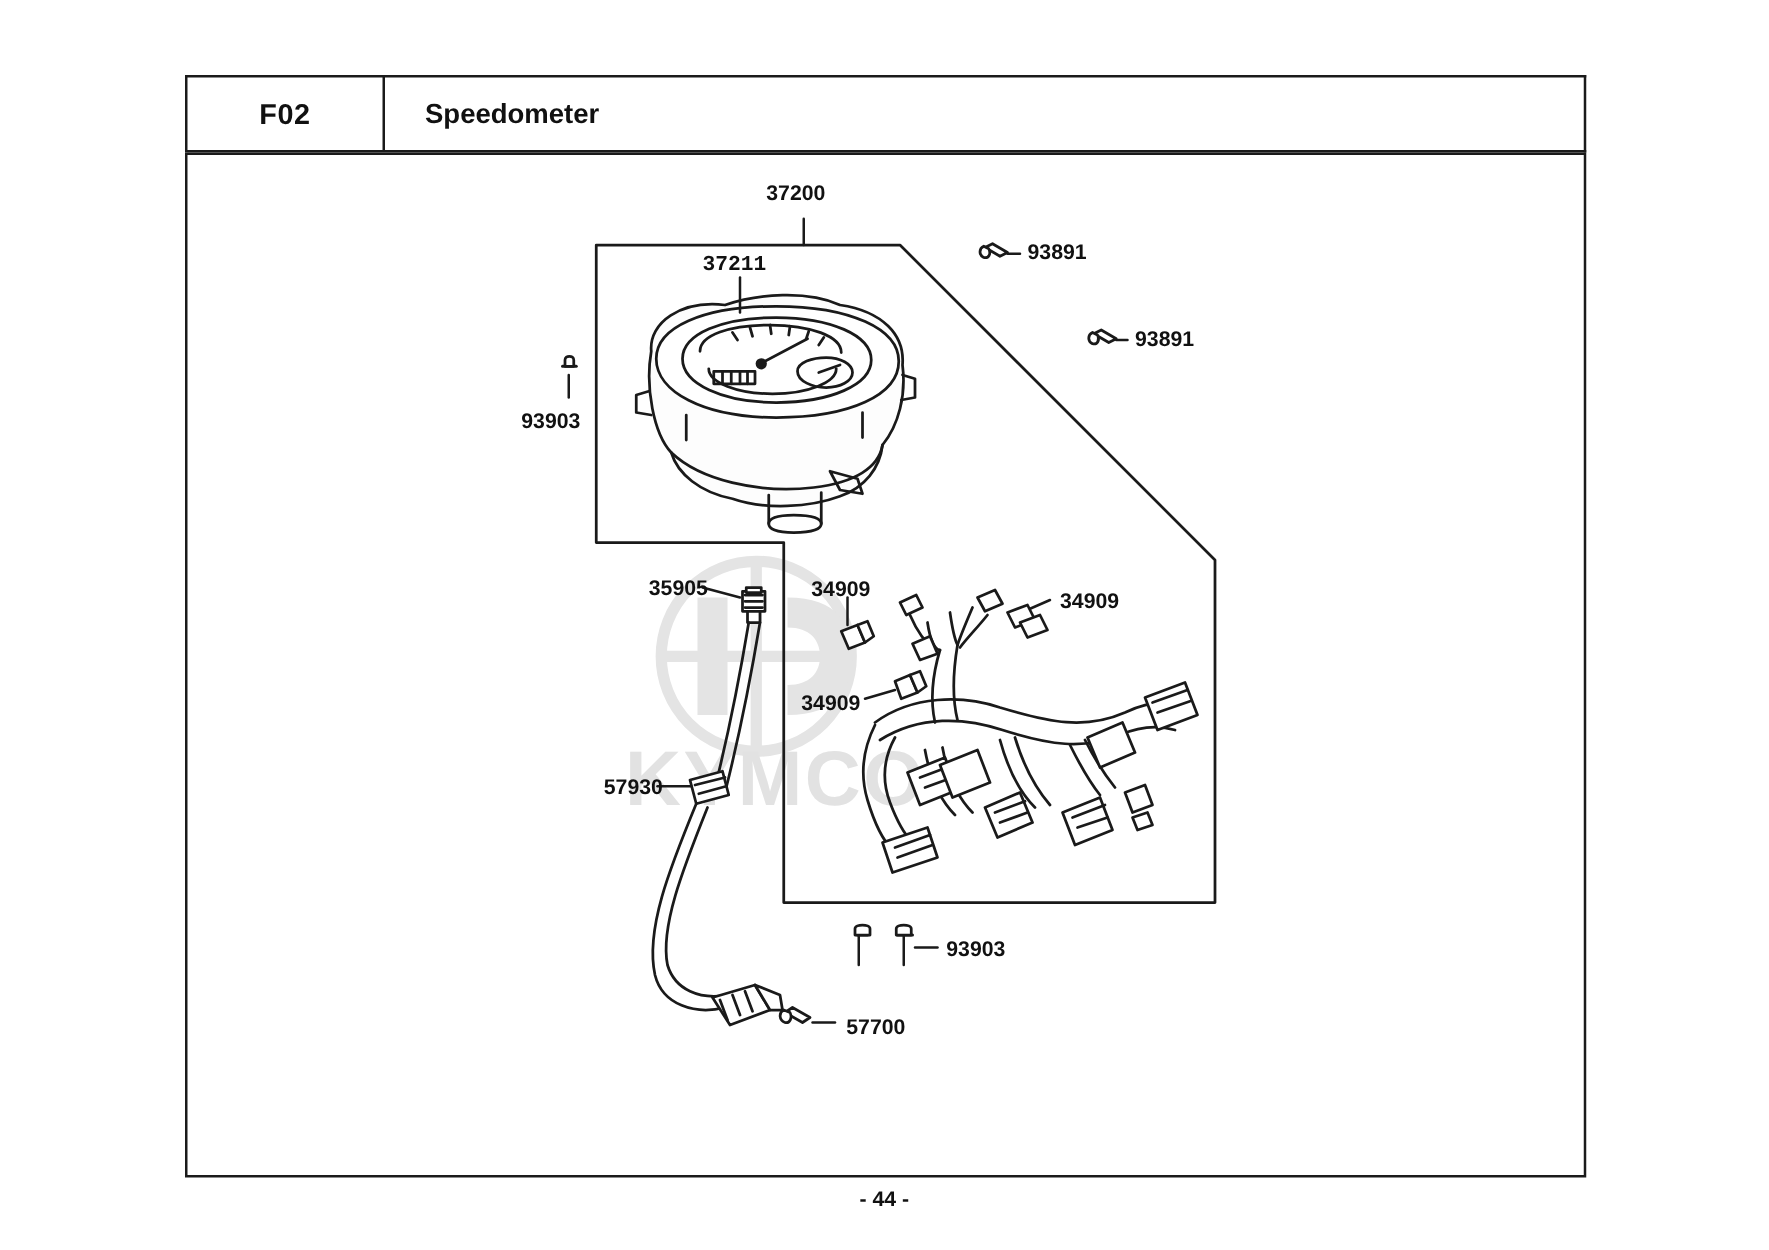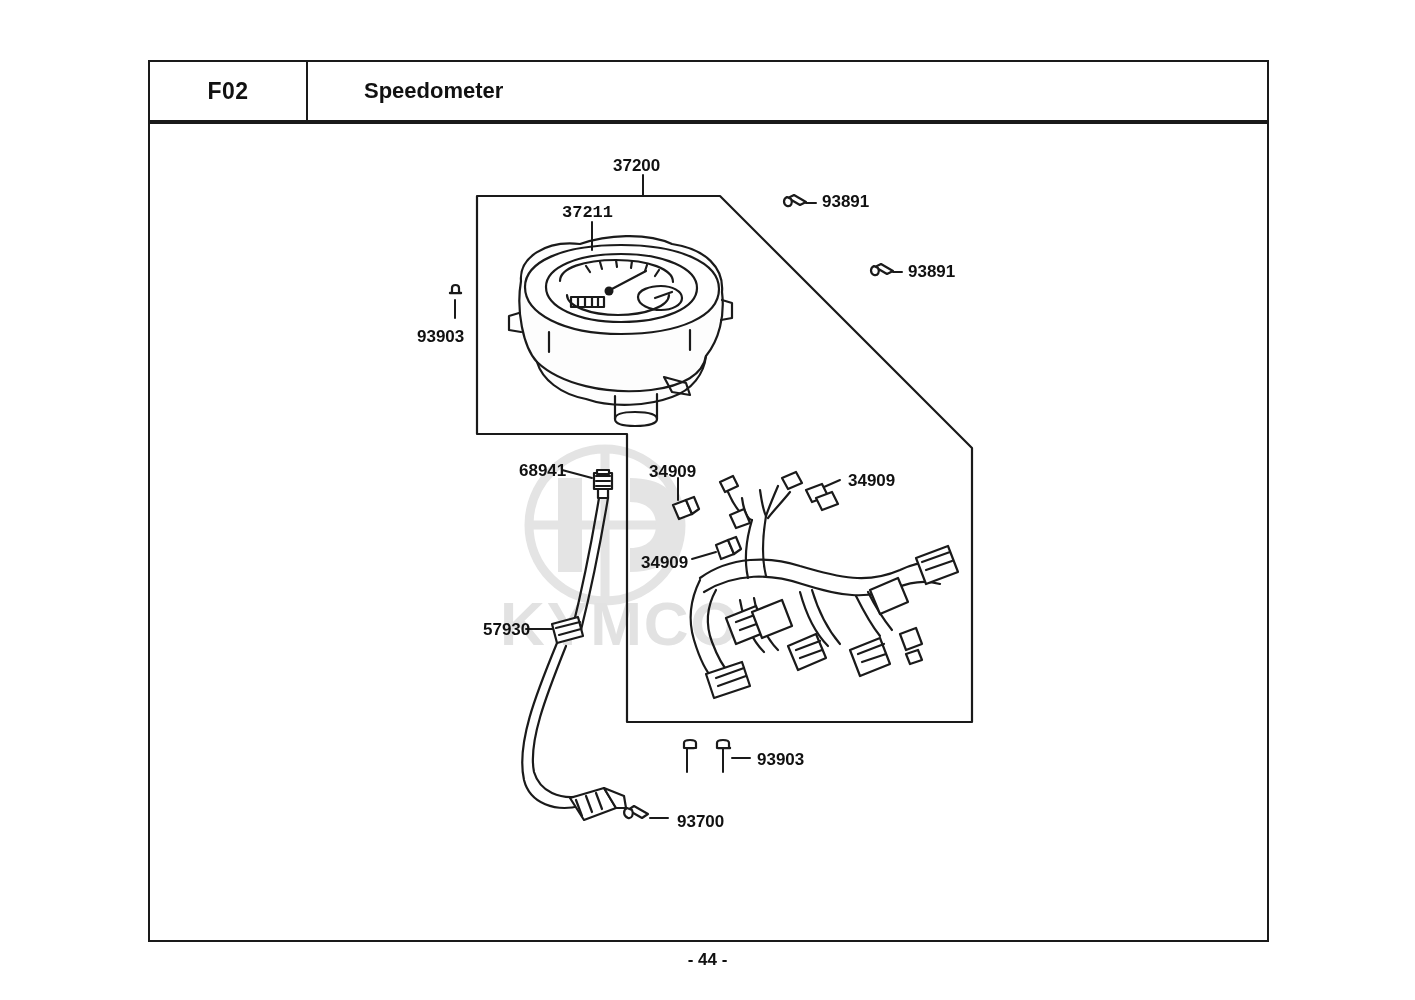--- a/index.html
+++ b/index.html
@@ -43,21 +43,21 @@
     position: absolute;
     left: 308px;
     top: 60px;
     width: 961px;
     height: 62px;
     border: 2px solid #1a1a1a;
     border-left: none;
     box-sizing: border-box;
     display: flex;
     align-items: center;
-    padding-left: 56px;
+    padding-left: 32px;
   }
   #header-title-cell .title-text {
     font-size: 22px;
     font-weight: bold;
     color: #111;
   }
   
   #body-frame {
     position: absolute;
     left: 148px;
@@ -289,29 +289,29 @@
       <path d="M687 748 L687 772" stroke-width="2"></path>
       <path d="M684 743 C684 739 696 739 696 743 L696 748 L684 748 Z" fill="#fff"></path>
       <path d="M718 748 L730 748" stroke-width="2.4"></path>
       <path d="M723 748 L723 772" stroke-width="2"></path>
       <path d="M717 743 C717 739 729 739 729 743 L729 748 L717 748 Z" fill="#fff"></path>
       <path d="M732 758 L750 758" stroke-width="2"></path>
     </g>
   </svg>
 
   <div id="labels">
-      <div class="part-label" style="left: 613px; top: 156px;">37200</div>
+      <div class="part-label" style="left: 613px; top: 145px;">37200</div>
       <div class="part-label" style="left: 562px; top: 203px; font-family: Liberation Mono, monospace;">37211</div>
       <div class="part-label" style="left: 822px; top: 192px;">93891</div>
       <div class="part-label" style="left: 908px; top: 262px;">93891</div>
       <div class="part-label" style="left: 417px; top: 327px;">93903</div>
-      <div class="part-label" style="left: 519px; top: 461px;">68941</div>
+      <div class="part-label" style="left: 519px; top: 461px;">35905</div>
       <div class="part-label" style="left: 649px; top: 462px;">34909</div>
       <div class="part-label" style="left: 848px; top: 471px;">34909</div>
       <div class="part-label" style="left: 641px; top: 553px;">34909</div>
       <div class="part-label" style="left: 483px; top: 620px;">57930</div>
       <div class="part-label" style="left: 757px; top: 750px;">93903</div>
-      <div class="part-label" style="left: 677px; top: 812px;">93700</div>
+      <div class="part-label" style="left: 677px; top: 812px;">57700</div>
     </div>
 
   <div id="page-footer">- 44 -</div>
 
 </div>
 
 </body></html>

